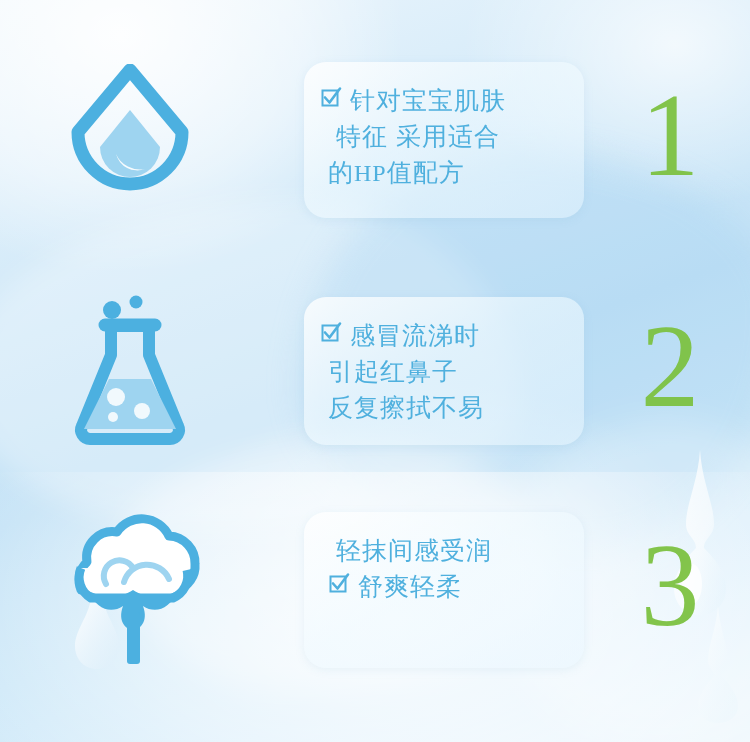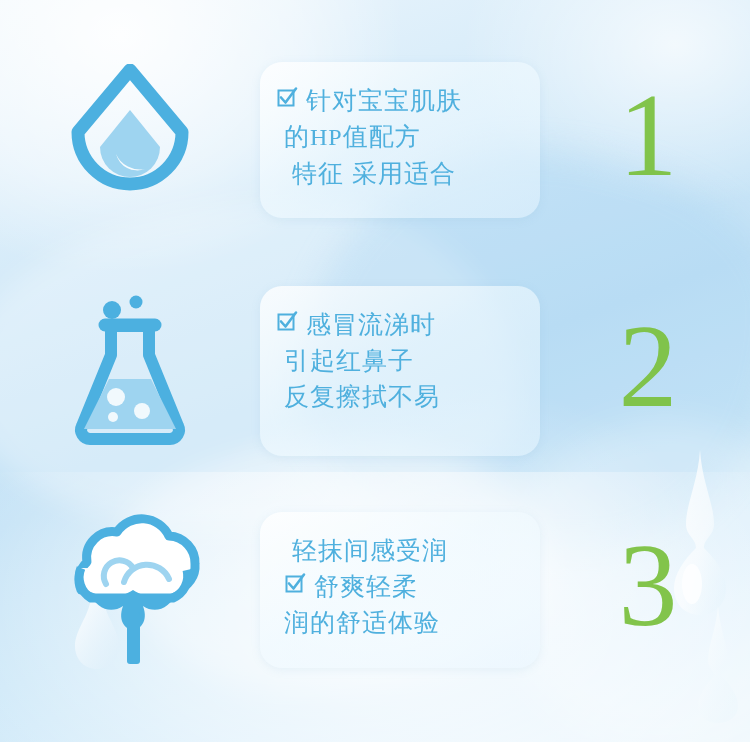--- a/index.html
+++ b/index.html
@@ -113,23 +113,24 @@
   
   .card {
     position: relative;
     flex: 0 0 280px;
     width: 280px;
     box-sizing: border-box;
     border-radius: 22px;
     background: linear-gradient(150deg, rgba(255,255,255,0.80) 0%, rgba(240,250,255,0.62) 45%, rgba(232,246,255,0.52) 100%);
     box-shadow: 0 2px 10px rgba(120,175,210,0.13);
     padding: 20px 16px 20px 16px;
+    margin-left: 44px;
   }
   .card-1 { height: 156px; }
-  .card-2 { height: 170px; }
+  .card-2 { height: 148px; }
   .card-3 { height: 156px; }
 
   .line {
     display: flex;
     align-items: flex-start;
     color: #4fb0de;
     font-size: 25px;
     line-height: 36px;
     letter-spacing: 1px;
     white-space: nowrap;
@@ -216,27 +217,27 @@
     </div>
 
     <div class="card card-1">
       <div class="line indent-3">
         <svg class="checkbox-icon" width="22" height="22" viewBox="0 0 22 22">
           <rect x="2.5" y="4.5" width="15" height="15" fill="none" stroke="#4fb0de" stroke-width="2"></rect>
           <path d="M5 11.5 L9.5 16.5 L20 2.5" fill="none" stroke="#4fb0de" stroke-width="2.6" stroke-linecap="round" stroke-linejoin="round"></path>
         </svg>
         <span>针对宝宝肌肤</span>
       </div>
+      <div class="line indent-4">
+        <span>特征 采用适合</span>
+      </div>
       <div class="line indent-2">
         <span>
           <span>的</span><span class="latin">HP</span><span>值配方</span>
         </span>
-      </div>
-      <div class="line indent-4">
-        <span>特征 采用适合</span>
       </div>
     </div>
 
     <div class="num-cell">
       <span class="num">1</span>
     </div>
   </div>
 
   <div class="row row-2">
 
@@ -305,23 +306,20 @@
       <div class="line indent-4">
         <span>轻抹间感受润</span>
       </div>
       <div class="line indent-2">
         <svg class="checkbox-icon" width="22" height="22" viewBox="0 0 22 22">
           <rect x="2.5" y="4.5" width="15" height="15" fill="none" stroke="#4fb0de" stroke-width="2"></rect>
           <path d="M5 11.5 L9.5 16.5 L20 2.5" fill="none" stroke="#4fb0de" stroke-width="2.6" stroke-linecap="round" stroke-linejoin="round"></path>
         </svg>
         <span>舒爽轻柔</span>
       </div>
-      <div class="line indent-2">
-        <span>润的舒适体验</span>
-      </div>
     </div>
 
     <div class="num-cell">
       <span class="num">3</span>
     </div>
   </div>
 
 </div>
 
 </body></html>

